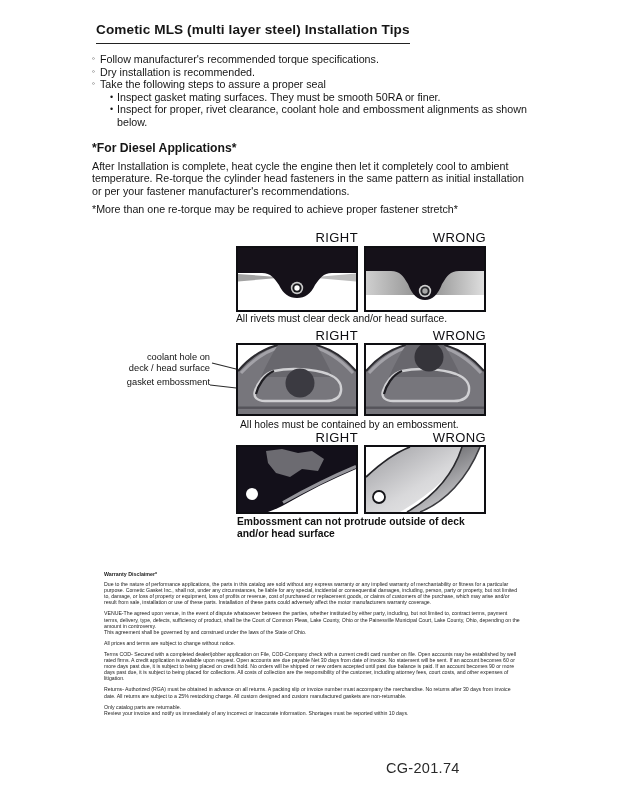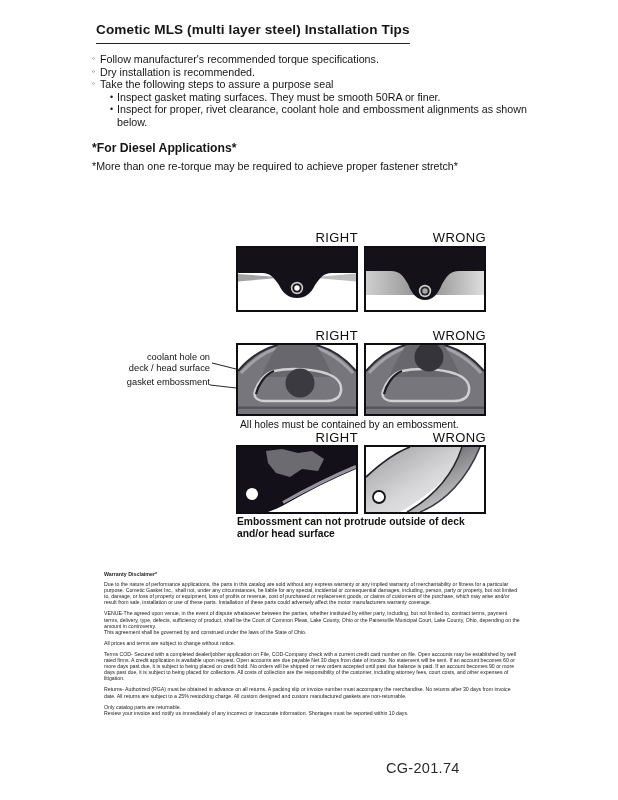--- a/index.html
+++ b/index.html
@@ -41,32 +41,33 @@
     <div class="bullet">
       <span class="mark">◦</span>
       <span>Follow manufacturer's recommended torque specifications.</span>
     </div>
     <div class="bullet">
       <span class="mark">◦</span>
       <span>Dry installation is recommended.</span>
     </div>
     <div class="bullet">
       <span class="mark">◦</span>
-      <span>Take the following steps to assure a purpose seal</span>
+      <span>Take the following steps to assure a proper seal</span>
     </div>
     <div class="subbullet">
       <span class="mark">•</span>
       <span>Inspect gasket mating surfaces.  They must be smooth 50RA or finer.</span>
     </div>
     <div class="subbullet">
       <span class="mark">•</span>
       <span>Inspect for proper, rivet clearance, coolant hole and embossment alignments as shown below.</span>
     </div>
 
     <h2 class="diesel-heading">*For Diesel Applications*</h2>
+    <p class="para">After Installation is complete, heat cycle the engine then let it completely cool to ambient temperature. Re-torque the cylinder head fasteners in the same pattern as initial installation or per your fastener manufacturer's recommendations.</p>
     <p class="note">*More than one re-torque may be required to achieve proper fastener stretch*</p>
   </div>
 
   <div class="dlabel" style="left:236px;top:230px;">RIGHT</div>
   <div class="dlabel" style="left:364px;top:230px;">WRONG</div>
 
   <div class="dbox" style="left:236px;top:246px;height:66px;">
     <svg viewBox="0 0 118 62" preserveAspectRatio="none">
       <rect width="118" height="62" fill="#ffffff"></rect>
       <polygon points="0,26 46,29.5 0,33.5" fill="#a3a3a3"></polygon>
@@ -91,20 +92,21 @@
       </defs>
       <rect width="118" height="62" fill="#ffffff"></rect>
       <rect x="0" y="23" width="59" height="24" fill="url(#gA)"></rect>
       <rect x="59" y="23" width="59" height="24" fill="url(#gB)"></rect>
       <path d="M0,0 H118 V23 H93 C84,23 81,28 76,36 Q70,52 59,52 Q48,52 42,36 C37,28 34,23 25,23 H0 Z" fill="#151119"></path>
       <circle cx="59" cy="43" r="6.2" fill="#d0d0d0"></circle>
       <circle cx="59" cy="43" r="4.6" fill="#26262a"></circle>
       <circle cx="59" cy="43" r="2.7" fill="#a8a8a8"></circle>
     </svg>
   </div>
+  <div class="dcaption" style="left:236px;top:313px;">All rivets must clear deck and/or head surface.</div>
 
   <div class="dlabel" style="left:236px;top:328px;">RIGHT</div>
   <div class="dlabel" style="left:364px;top:328px;">WRONG</div>
 
   <div class="ann" style="left:96px;top:352px;">coolant hole on
 deck / head surface</div>
   <div class="ann" style="left:96px;top:377px;">gasket embossment</div>
   <svg class="pointer-overlay">
     <line x1="112" y1="23" x2="192" y2="43" stroke="#2a2a2a" stroke-width="1.1"></line>
     <line x1="110" y1="45" x2="162" y2="51" stroke="#2a2a2a" stroke-width="1.1"></line>

